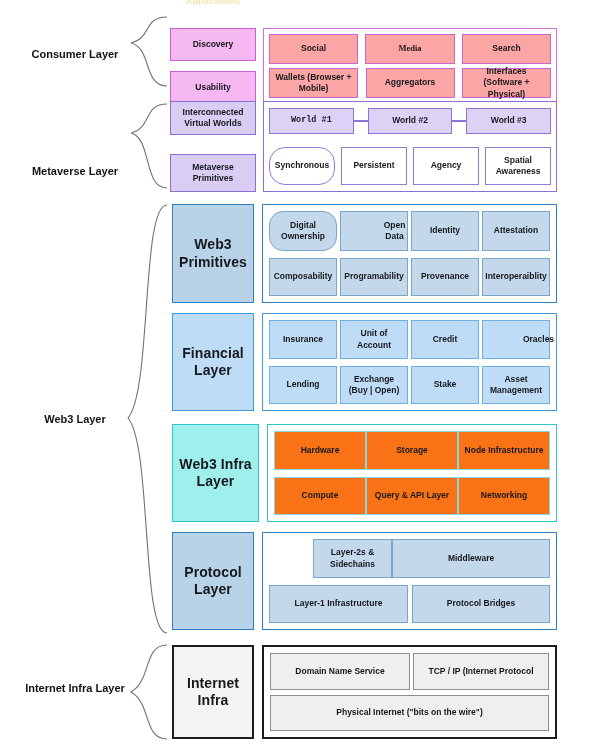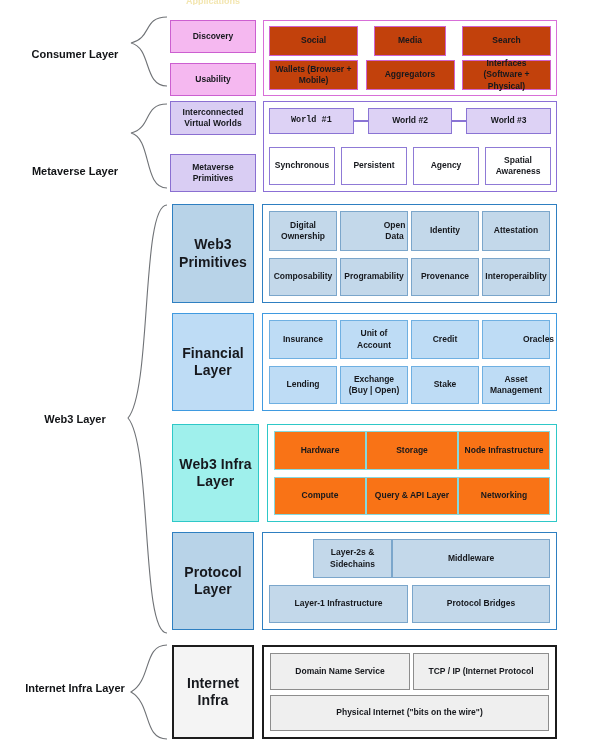--- a/index.html
+++ b/index.html
@@ -35,21 +35,21 @@
   .container{box-sizing:border-box;display:flex;flex-direction:column;justify-content:space-between;}
   .subrow{display:flex;justify-content:space-between;}
   .cell{
     display:flex;align-items:center;justify-content:center;text-align:center;
     font-size:8.5px;font-weight:700;line-height:1.3;box-sizing:border-box;padding:1px 3px;
   }
 
   
   .c-chip{background:#f5b8f0;border:1.4px solid #cc5fd0;}
   .c-box{background:#fff;border:1.6px solid #d86fd8;}
-  .c-cell{background:#c2410c;border:1.2px solid #cf63cf;}
+  .c-cell{background:#fca5a5;border:1.2px solid #cf63cf;}
 
   
   .m-chip{background:#d9cdf3;border:1.4px solid #8a6fd1;}
   .m-box{background:#fff;border:1.6px solid #8b6fd6;}
   .m-world{background:#ddd2f5;border:1.2px solid #8a74d4;}
   .m-prim{background:#fff;border:1.2px solid #8f7ad6;}
   .m-conn{background:#8a74d4;height:2px;align-self:center;width:14px;}
 
   
   .b-title{background:#b8d3e8;border:1.8px solid #2e7fc1;}
@@ -93,29 +93,29 @@
   <path d="M167 645 C143 645 152 680 131 692 C152 704 143 739 167 739" stroke="#6f7276" stroke-width="1.1" fill="none"></path>
 </svg>
 
 <div class="toptitle">Applications</div>
 
 <div class="leftlabel" style="top:48px;">Consumer Layer</div>
 <div class="leftlabel" style="top:165px;">Metaverse Layer</div>
 <div class="leftlabel" style="top:413px;">Web3 Layer</div>
 <div class="leftlabel" style="top:681px;line-height:1.35;">Internet Infra Layer</div>
 
-<div class="row" style="left:170px;top:20px;width:387px;height:76px;">
+<div class="row" style="left:170px;top:28px;width:387px;height:76px;">
   <div class="chipcol" style="width:86px;">
     <div class="chip c-chip" style="height:33px;">Discovery</div>
     <div class="chip c-chip" style="height:33px;">Usability</div>
   </div>
   <div class="container c-box" style="margin-left:7px;width:294px;padding:5px;">
     <div class="subrow" style="height:30px;">
       <div class="cell c-cell" style="width:89px;">Social</div>
-      <div class="cell c-cell" style="width:72px;">Media</div>
+      <div class="cell c-cell" style="width:90px;font-family:Liberation Serif, serif;">Media</div>
       <div class="cell c-cell" style="width:89px;">Search</div>
     </div>
     <div class="subrow" style="height:30px;">
       <div class="cell c-cell" style="width:89px;">Wallets (Browser + Mobile)</div>
       <div class="cell c-cell" style="width:89px;">Aggregators</div>
       <div class="cell c-cell" style="width:89px;">Interfaces (Software + Physical)</div>
     </div>
   </div>
 </div>
 
@@ -126,33 +126,33 @@
   </div>
   <div class="container m-box" style="margin-left:7px;width:294px;padding:6px 5px;">
     <div class="subrow" style="height:26px;align-items:center;">
       <div class="cell m-world" style="width:85px;height:26px;font-family:Liberation Mono, monospace;">World #1</div>
       <div class="m-conn"></div>
       <div class="cell m-world" style="width:85px;height:26px;">World #2</div>
       <div class="m-conn"></div>
       <div class="cell m-world" style="width:85px;height:26px;">World #3</div>
     </div>
     <div class="subrow" style="height:38px;">
-      <div class="cell m-prim" style="width:66px;">Synchronous</div>
+      <div class="cell m-prim" style="width:66px;border-radius:16px;">Synchronous</div>
       <div class="cell m-prim" style="width:66px;">Persistent</div>
       <div class="cell m-prim" style="width:66px;">Agency</div>
       <div class="cell m-prim" style="width:66px;">Spatial Awareness</div>
     </div>
   </div>
 </div>
 
 <div class="row" style="left:172px;top:204px;width:385px;height:99px;">
   <div class="titlecell b-title" style="width:82px;">Web3 Primitives</div>
   <div class="container b-box" style="margin-left:8px;width:295px;padding:6px;">
     <div class="subrow" style="height:40px;">
-      <div class="cell b-cell" style="width:68px;">Digital Ownership</div>
+      <div class="cell b-cell" style="width:68px;border-radius:14px;">Digital Ownership</div>
       <div class="cell b-cell" style="width:68px;padding-left:44px;">Open Data</div>
       <div class="cell b-cell" style="width:68px;">Identity</div>
       <div class="cell b-cell" style="width:68px;">Attestation</div>
     </div>
     <div class="subrow" style="height:38px;">
       <div class="cell b-cell" style="width:68px;">Composability</div>
       <div class="cell b-cell" style="width:68px;">Programability</div>
       <div class="cell b-cell" style="width:68px;">Provenance</div>
       <div class="cell b-cell" style="width:68px;">Interoperaiblity</div>
     </div>

